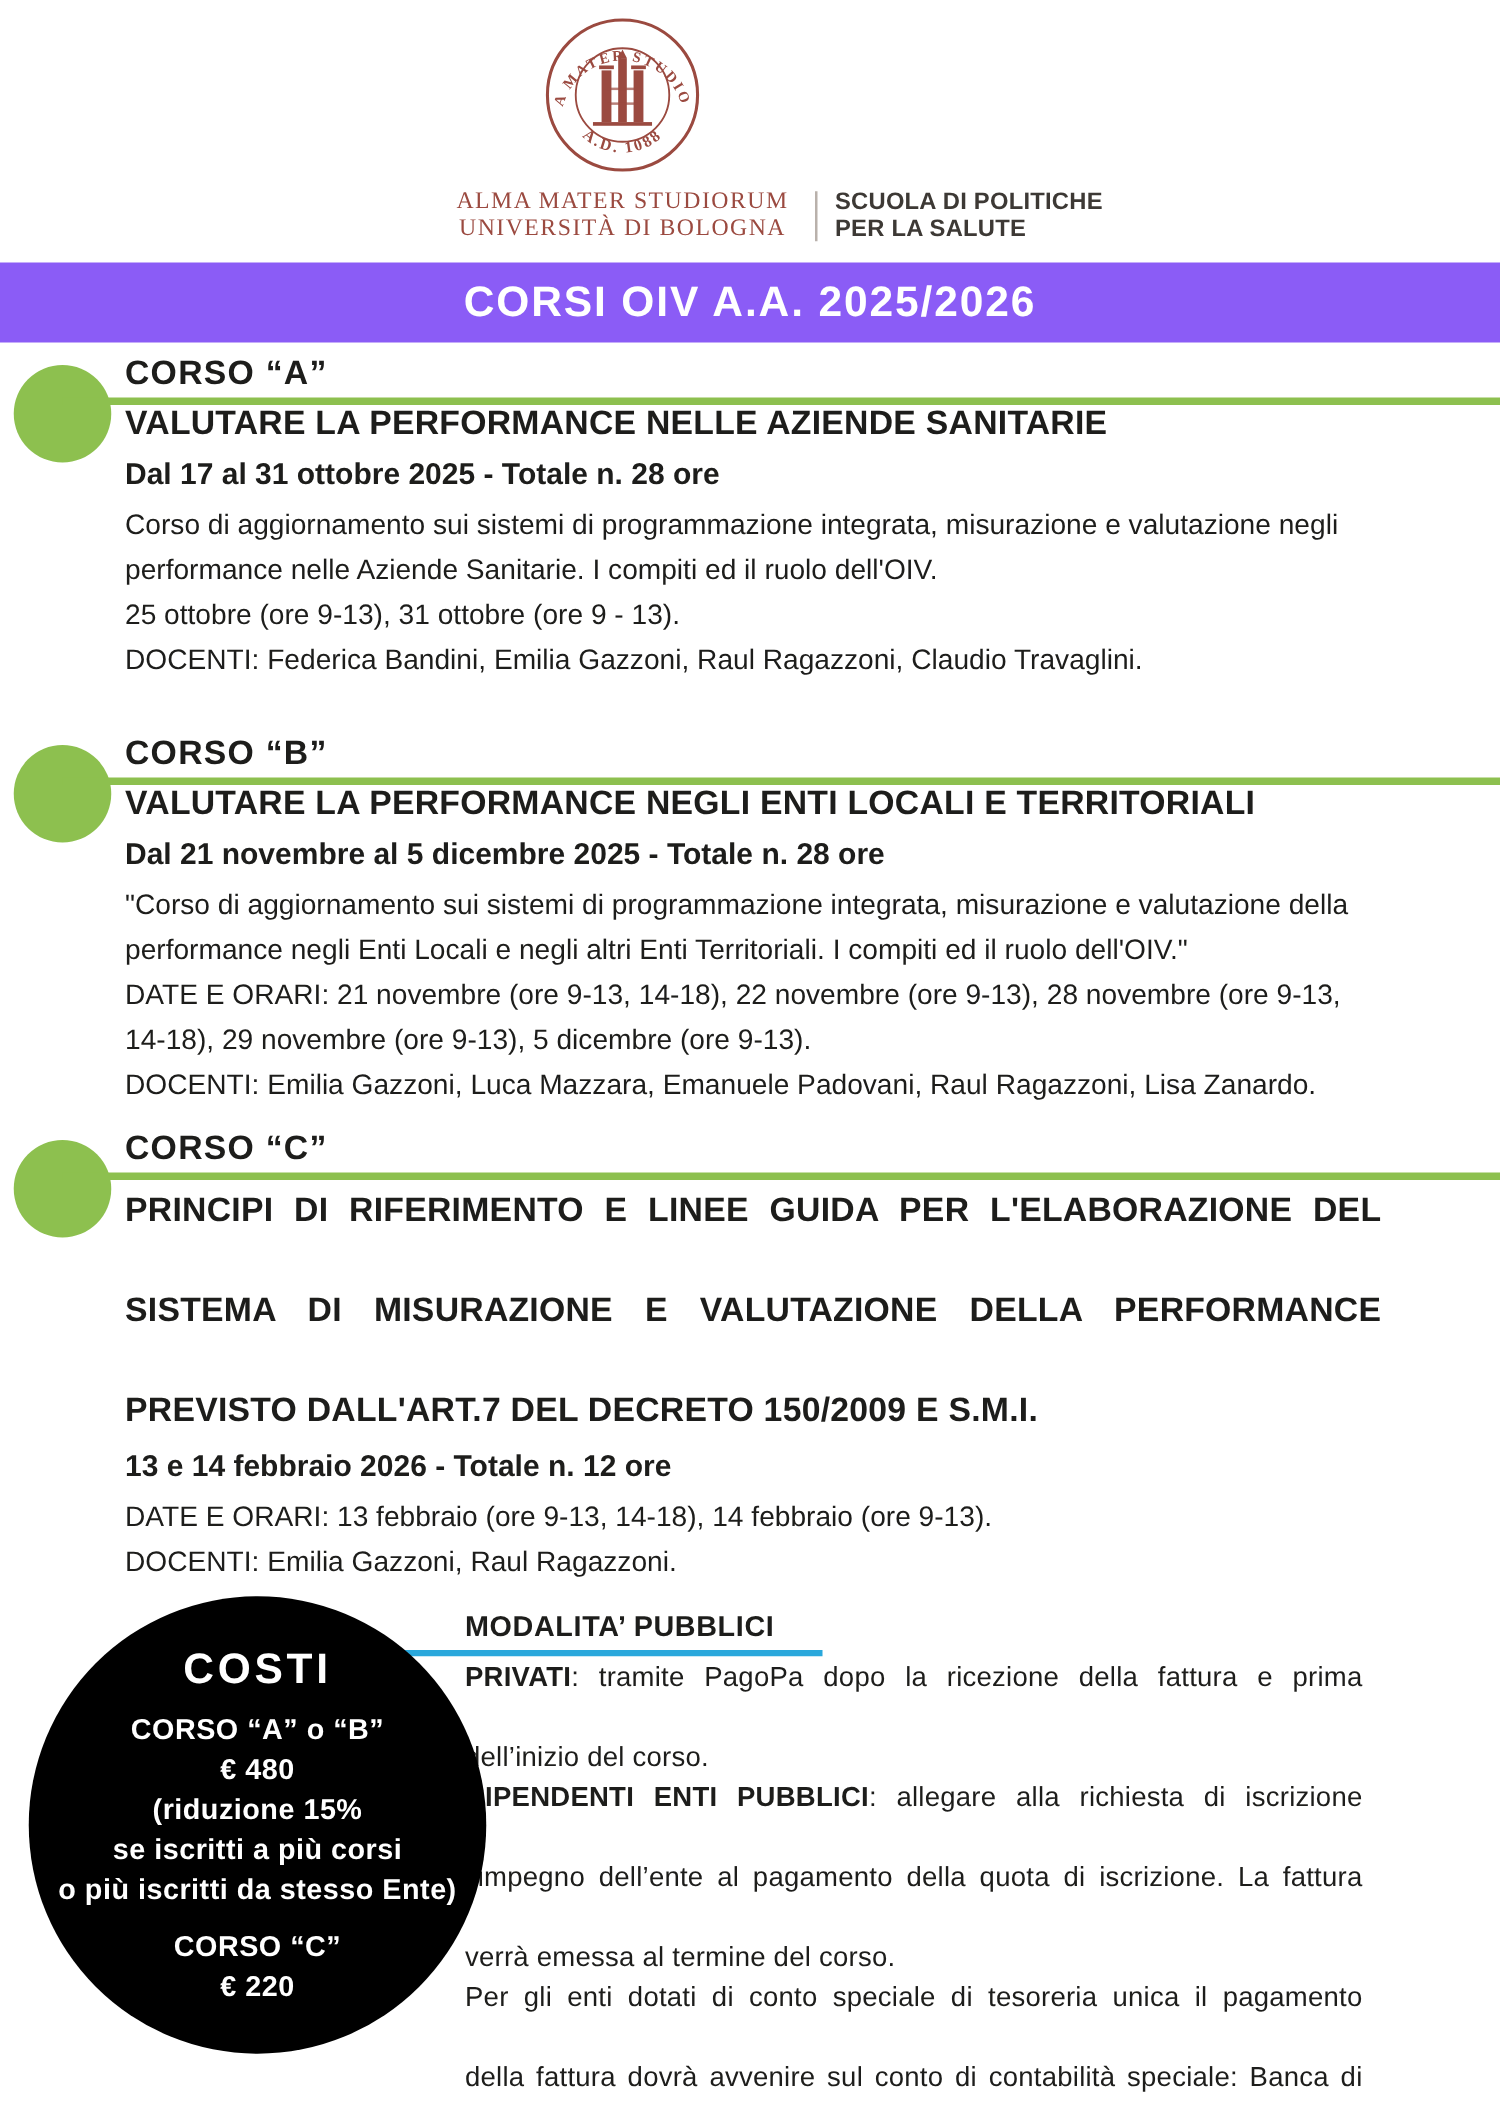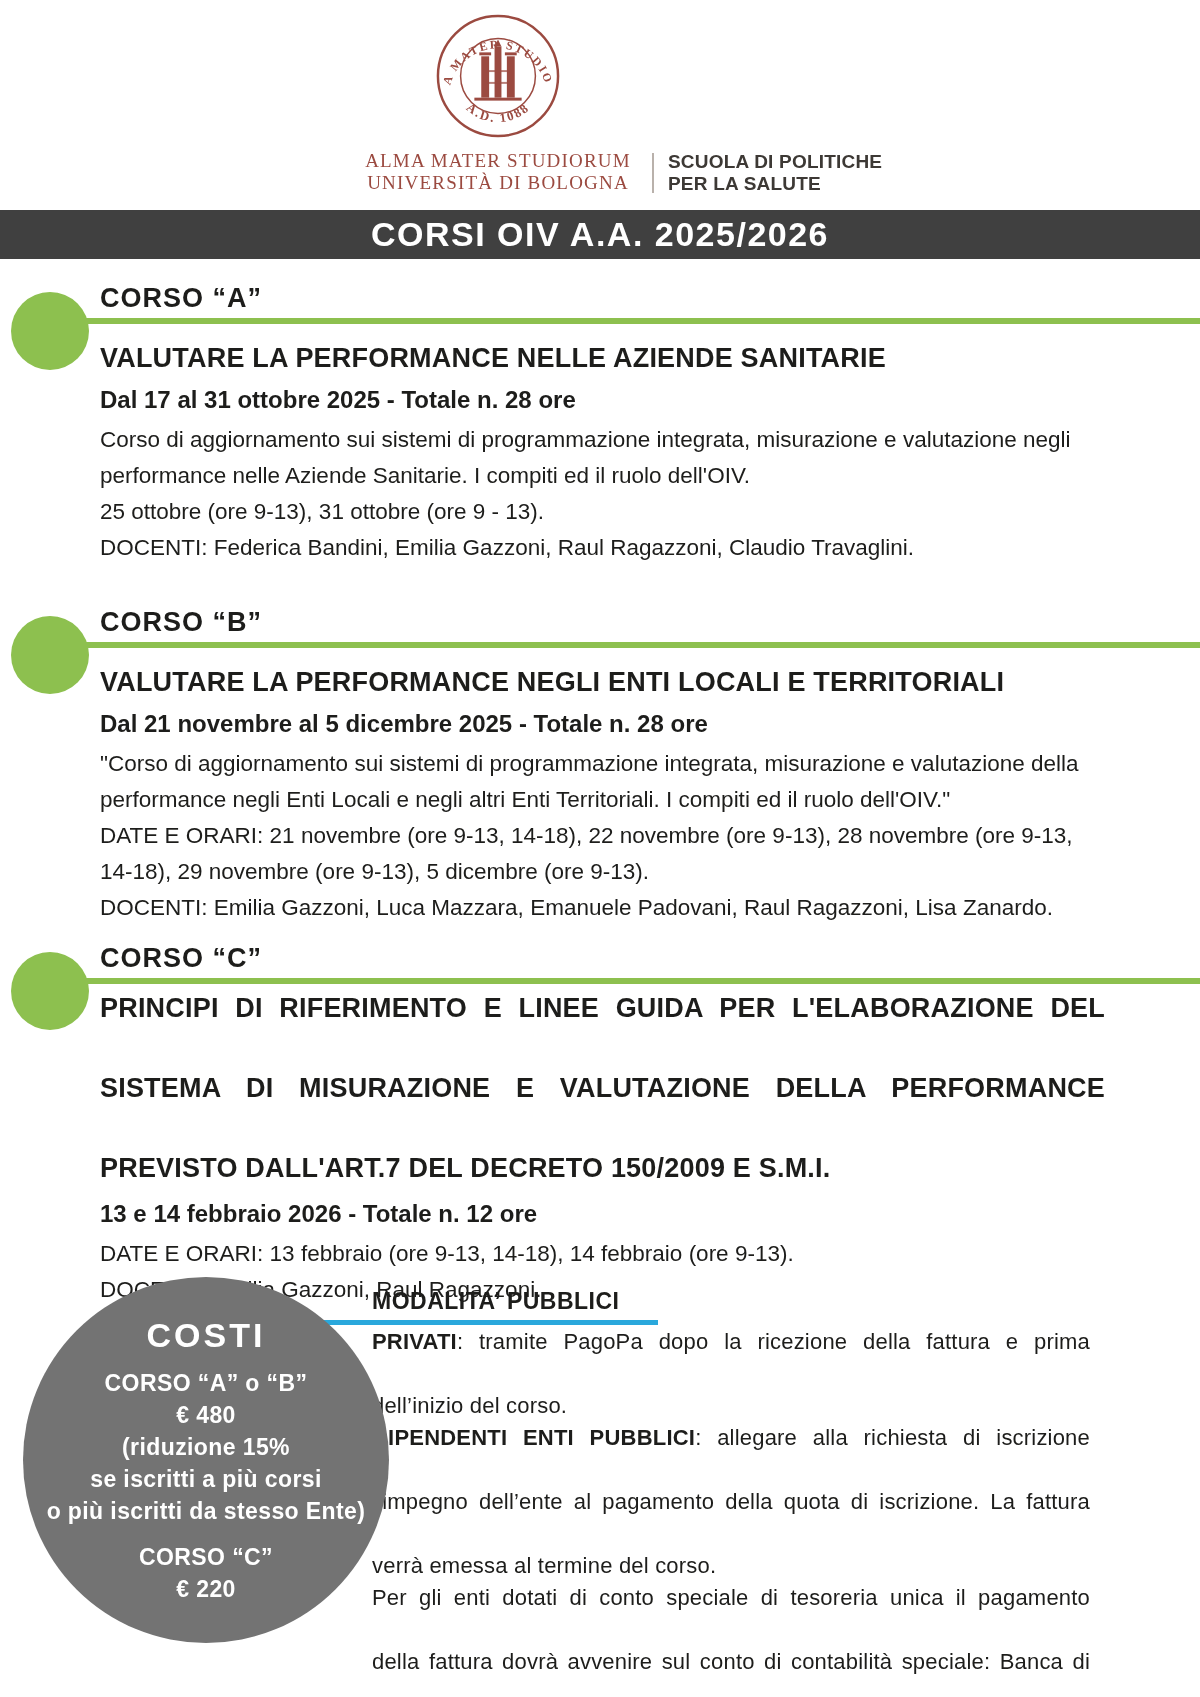--- a/index.html
+++ b/index.html
@@ -16,50 +16,50 @@
     text-align:center; font-family:"Liberation Serif", serif;
     color:#9b4a40; font-size:19px; line-height:22px; letter-spacing:1.2px;
   }
   .hdr-divider { position:absolute; left:652px; top:153px; width:2px; height:40px; background:#b9b1ab; }
   .school {
     position:absolute; left:668px; top:151px;
     color:#3d3935; font-size:19px; line-height:21.5px; font-weight:700; letter-spacing:0.2px;
   }
   
   .banner {
-    position:absolute; left:0; top:210px; width:1200px; height:49px;
-    background:#404040; display:flex; align-items:center; justify-content:center;
+    position:absolute; left:0; top:210px; width:1200px; height:64px;
+    background:#8b5cf6; display:flex; align-items:center; justify-content:center;
   }
   .banner-title {
     color:#ffffff; font-weight:700; font-size:34px; letter-spacing:1.5px;
   }
   
   .main { position:absolute; left:100px; top:282px; width:1005px; }
   .course { position:relative; }
   .course + .course { margin-top:40px; }
   .course.c3 { margin-top:16px; }
   .course-heading { font-size:27px; line-height:32px; font-weight:700; letter-spacing:1px; }
   .green-line { position:absolute; left:-50px; right:-95px; top:36px; height:6px; background:#8dc04f; }
   .green-dot {
     position:absolute; left:-89px; top:10px; width:78px; height:78px;
     border-radius:50%; background:#8dc04f;
   }
-  .course-title { margin-top:28px; font-size:27px; line-height:32px; font-weight:700; letter-spacing:0.2px; }
+  .course-title { margin-top:8px; font-size:27px; line-height:32px; font-weight:700; letter-spacing:0.2px; }
   .course-title .tline { white-space:nowrap; }
   .course.c3 .course-title { line-height:40px; margin-top:14px; }
   .course-dates { margin-top:12px; font-size:24px; font-weight:700; line-height:28px; }
   .course-body { margin-top:8px; font-size:22.5px; line-height:36px; }
   .course-body .line { white-space:nowrap; }
   
   .jline { text-align:justify; white-space:normal; }
   .jline::after { content:""; display:inline-block; width:100%; height:0; }
   
   .cost-circle {
     position:absolute; left:23px; top:1277px; width:366px; height:366px;
-    background:#737373; border-radius:50%; z-index:2;
+    background:#000000; border-radius:50%; z-index:2;
     display:flex; flex-direction:column; align-items:center; justify-content:center;
     color:#ffffff; text-align:center;
   }
   .cost-title { font-size:34px; font-weight:700; letter-spacing:3px; line-height:40px; margin-bottom:12px; }
   .cost-line { font-size:23px; font-weight:700; letter-spacing:0.4px; line-height:32px; white-space:nowrap; }
   .cost-gap { height:14px; }
   .right-col { position:absolute; left:372px; top:1288px; width:718px; z-index:1; }
   .rc-heading {
     position:relative; font-size:23px; font-weight:700; letter-spacing:0.5px; line-height:26px;
   }

